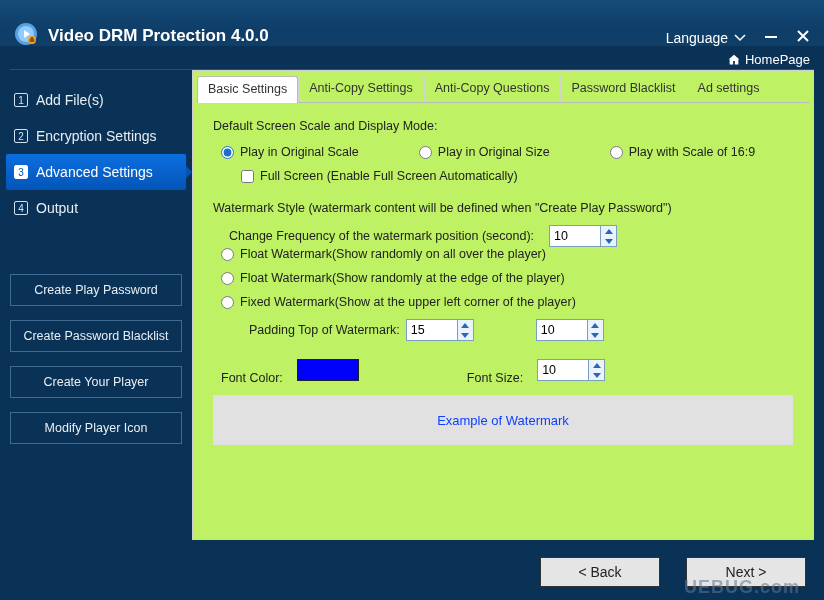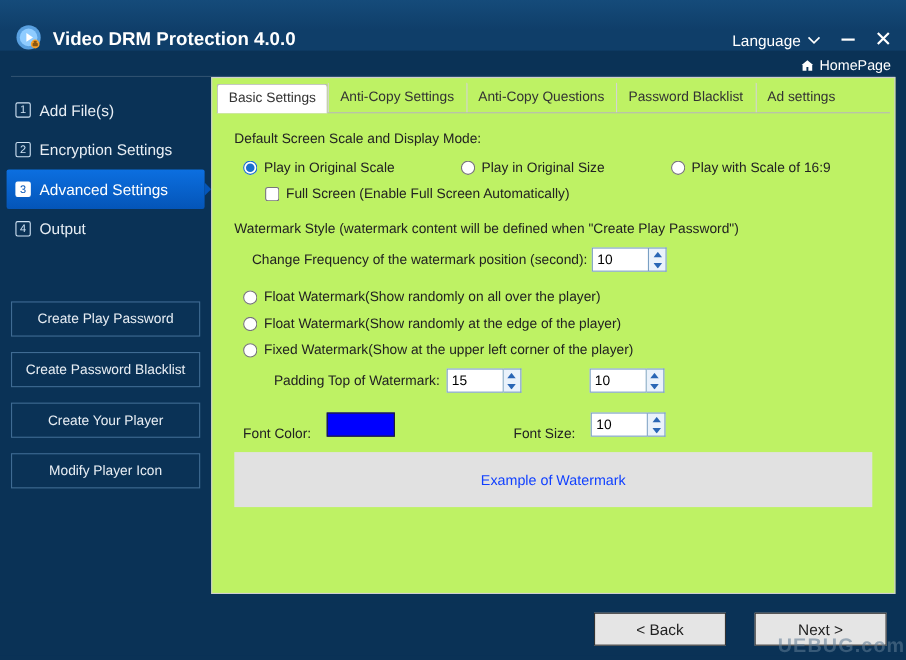--- a/index.html
+++ b/index.html
@@ -36,38 +36,38 @@
 .tab.active { border-color: #b9b9b9; background: #fff; position: relative; top: 1px; border-top-left-radius: 3px; border-top-right-radius: 3px; }
 .tab:not(.active) { color: #333; border-left: 1px solid #d4d4d4; }
 .tab:first-child:not(.active){ border-left: none; }
 
 .panel-body { padding: 16px 20px 10px 20px; font-size: 12.5px; color: #222; flex: 1; }
 .section-label { margin-bottom: 12px; }
 .radio-row { display: flex; align-items: center; gap: 60px; margin: 0 0 10px 8px; }
 .radio-row label, .check-row label, .opt label { display: flex; align-items: center; gap: 6px; cursor: pointer; }
 .check-row { margin: 8px 0 18px 28px; display: flex; align-items:center; gap:6px;}
 .watermark-title { margin-bottom: 10px; }
-.indent { margin-left: 16px; margin-bottom: 16px; display: flex; align-items: center; gap: 4px; }
+.indent { margin-left: 16px; margin-bottom: 0; display: flex; align-items: center; gap: 15px; }
 .opt { margin-left: 8px; margin-bottom: 10px; display:flex; align-items:center; gap:6px;}
 .num-input { width: 52px; height: 22px; border: 1px solid #7a9fc4; padding: 0 4px; font-size: 12.5px; }
 .spinner { width: 16px; height: 22px; display: inline-flex; flex-direction: column; border: 1px solid #7a9fc4; border-left: none; background: #eaf2fb; }
 .spinner span { flex: 1; display: flex; align-items: center; justify-content: center; cursor: pointer; }
 .spinner svg { width: 8px; height: 5px; fill: #2a66b5; }
 .numwrap { display: inline-flex; align-items: stretch; }
 .padding-row { margin-left: 36px; display: flex; align-items: center; gap: 10px; margin-bottom: 14px; margin-top: 6px; }
 .padding-row .group { display: flex; align-items: center; gap: 6px; margin-right: 52px; }
 .font-row { display:flex; align-items:center; gap:10px; margin-left:8px; margin-bottom:10px; }
 .font-row .lbl { margin-right: 4px; margin-top: 16px; }
 .color-swatch { width: 62px; height: 22px; border: 1px solid #222; background: #0000ff; cursor: pointer; }
 .font-row .spacer { width: 88px; }
 .example-box { background: #e1e1e1; height: 50px; display: flex; align-items: center; justify-content: center; color: #1040ff; font-size: 13px; margin: 0 0 0 0; }
 
 .footer { height: 48px; display: flex; justify-content: flex-end; align-items: center; gap: 26px; padding-right: 18px; background: #0a3256; }
 .nav-btn { width: 120px; height: 30px; background: #e5e5e5; border: 1px solid #333; color: #222; font-size: 14px; cursor: pointer; display:flex; align-items:center; justify-content:center; gap:4px; }
-.ubug { position:absolute; right:1px; bottom:2px; color:#5f7b94; font-size:18px; letter-spacing:1px; font-weight:700; opacity:.55; pointer-events:none;}
+.ubug { position:absolute; right:24px; bottom:2px; color:#5f7b94; font-size:18px; letter-spacing:1px; font-weight:700; opacity:.55; pointer-events:none;}
 input[type=radio],input[type=checkbox]{accent-color:#1a6fcc; width:13px;height:13px;}
 </style>
 </head>
 <body>
 
 <div class="titlebar">
   <span class="app-icon">
     <svg viewBox="0 0 24 24">
         <circle cx="12" cy="12" r="11" fill="#59a0e0"></circle>
         <circle cx="12" cy="12" r="8" fill="#8fccff"></circle>

